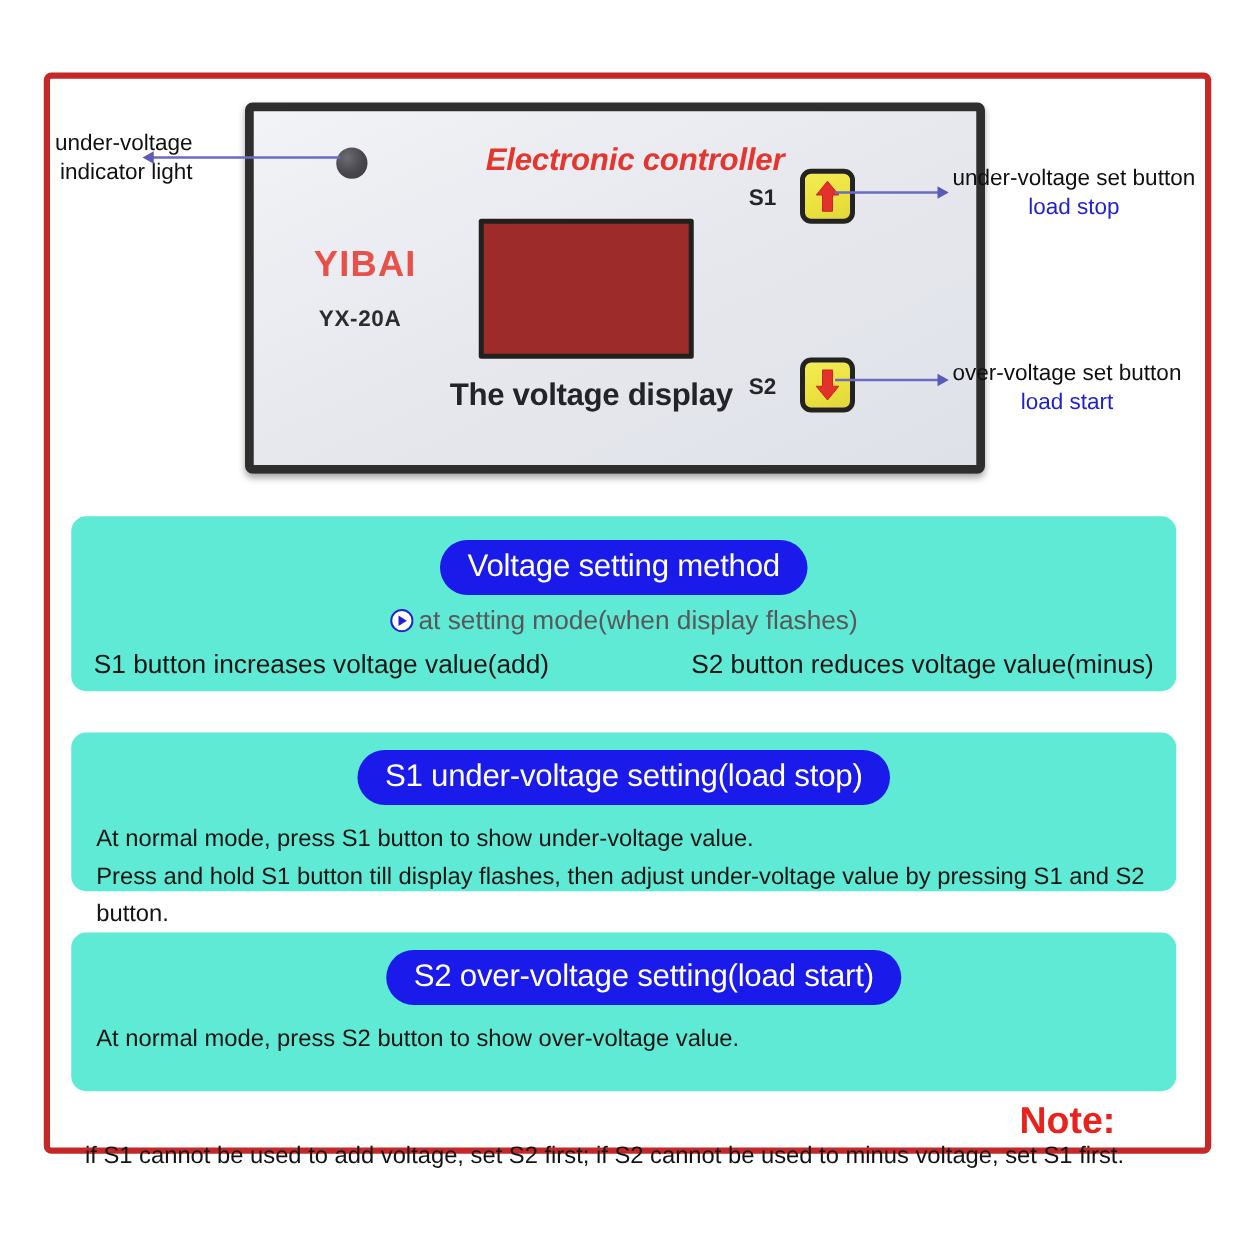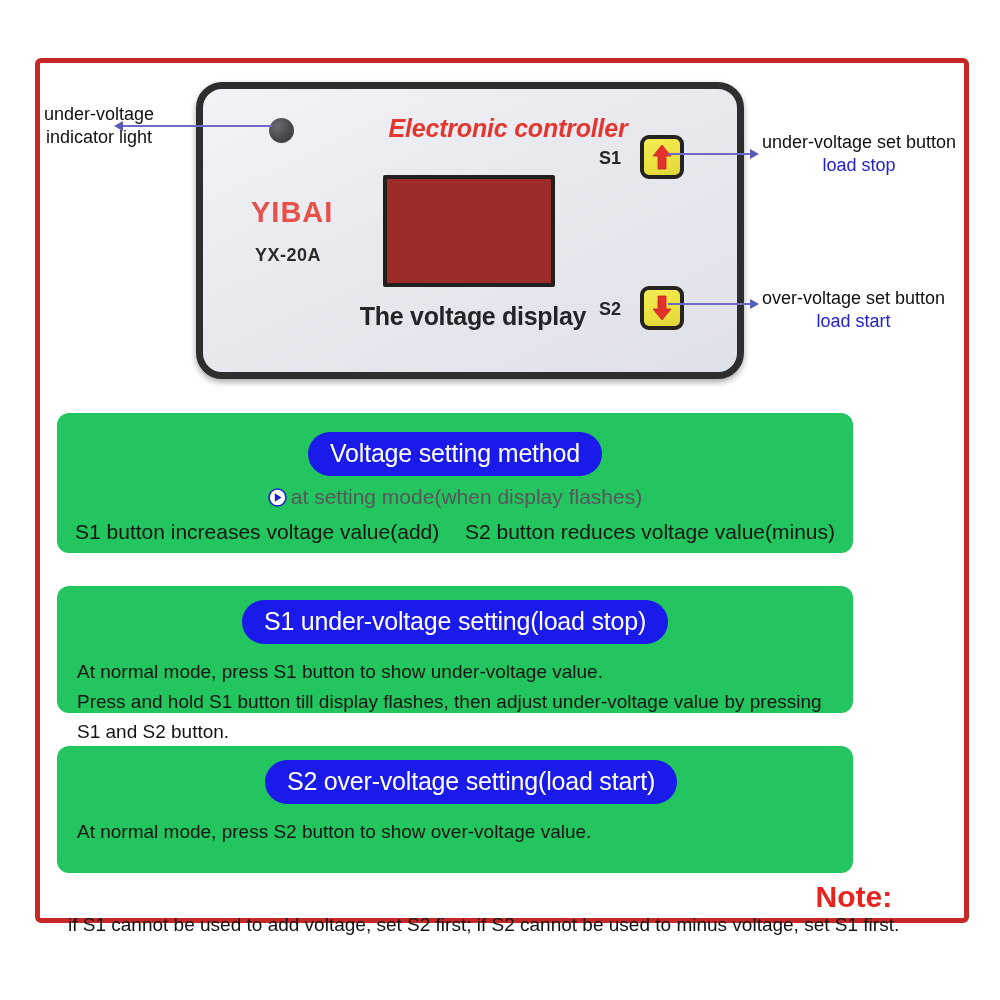--- a/index.html
+++ b/index.html
@@ -19,24 +19,24 @@
     width: 934px; height: 865px;
     border: 5px solid #c62828;
     border-radius: 6px;
     background: #ffffff;
   }
 
   
   .device {
     position: absolute;
     left: 196px; top: 82px;
-    width: 548px; height: 297px;
+    width: 592px; height: 297px;
     background: linear-gradient(155deg,#f2f3f6 0%, #e7e9ef 45%, #dfe1e8 100%);
     border: 7px solid #2e2e2e;
-    border-radius: 26px;
+    border-radius: 6px;
     box-shadow: 0 3px 6px rgba(0,0,0,.35);
   }
 
   .indicator-light {
     position: absolute;
     left: 66px; top: 29px;
     width: 25px; height: 25px;
     border-radius: 50%;
     background: radial-gradient(circle at 35% 32%, #6c6c72 0%, #46464c 55%, #3a3a40 100%);
   }
@@ -116,21 +116,21 @@
   
   .callout {
     position: absolute;
     font-size: 18px;
     color: #101010;
     line-height: 23px;
     white-space: nowrap;
   }
   .callout .sub { display:block; color:#2222cc; text-align:center; }
 
-  .callout-ul { left: 44px; top: 103px; text-align: center; }
+  .callout-ul { left: 44px; top: 103px; text-align: right; }
   .callout-uv { left: 762px; top: 131px; text-align: left; }
   .callout-ov { left: 762px; top: 287px; text-align: left; }
 
   .leader { position: absolute; background: #6b6bc4; height: 2px; }
   .leader-ul { left: 120px; top: 125px; width: 152px; }
   .leader-uv { left: 668px; top: 153px; width: 88px; }
   .leader-ov { left: 668px; top: 303px; width: 88px; }
 
   .arrowhead { position: absolute; width: 0; height: 0; }
   .arrowhead.left {
@@ -149,22 +149,22 @@
     border-top: 5px solid transparent;
     border-bottom: 5px solid transparent;
     border-left: 9px solid #5a5ab8;
     left: 750px; top: 299px;
   }
 
   
   .panel {
     position: absolute;
     left: 57px;
-    width: 796px;
-    background: #22c55e;
+    width: 884px;
+    background: #5eead4;
     border-radius: 12px;
   }
   .panel-1 { top: 413px; height: 140px; }
   .panel-2 { top: 586px; height: 127px; }
   .panel-3 { top: 746px; height: 127px; }
 
   .pill {
     display: inline-block;
     background: #1a1aea;
     color: #ffffff;

